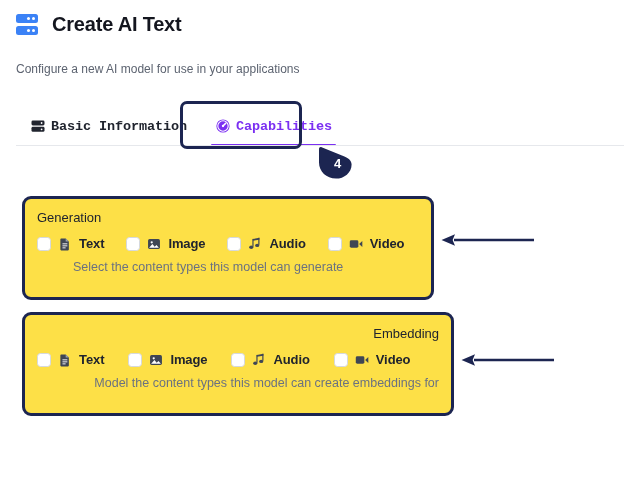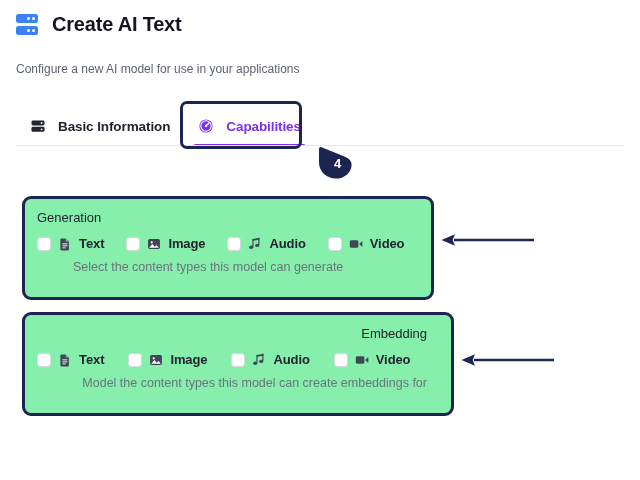--- a/index.html
+++ b/index.html
@@ -78,25 +78,26 @@
     top: 108px;
     width: 608px;
     height: 36px;
     display: flex;
     align-items: center;
     gap: 0px;
   }
   .tab {
     display: flex;
     align-items: center;
-    gap: 12px;
+    gap: 5px;
     height: 36px;
     padding: 0 14px;
     position: relative;
     cursor: pointer;
+    font-family: Liberation Mono, monospace;
   }
   .tab-label {
     font-size: 13.5px;
     font-weight: bold;
     color: #20242e;
     white-space: nowrap;
     letter-spacing: -0.1px;
   }
   .tab.active .tab-label { color: #7b2ff2; text-align: center; }
   .tab.active::after {
@@ -154,22 +155,22 @@
     color: #ffffff;
     font-size: 13px;
     font-weight: bold;
   }
 
   
   .section {
     position: absolute;
     border: 3px solid #1c2551;
     border-radius: 9px;
-    background: #86efac;
-    padding: 10px 24px 10px 12px;
+    background: #fde047;
+    padding: 10px 12px 10px 12px;
   }
   #section-generation { left: 22px; top: 196px; width: 412px; height: 104px; }
   #section-embedding  { left: 22px; top: 312px; width: 432px; height: 104px; text-align: right; }
 
   .section-title {
     font-size: 13px;
     color: #20242e;
     line-height: 18px;
     margin-bottom: 9px;
   }

